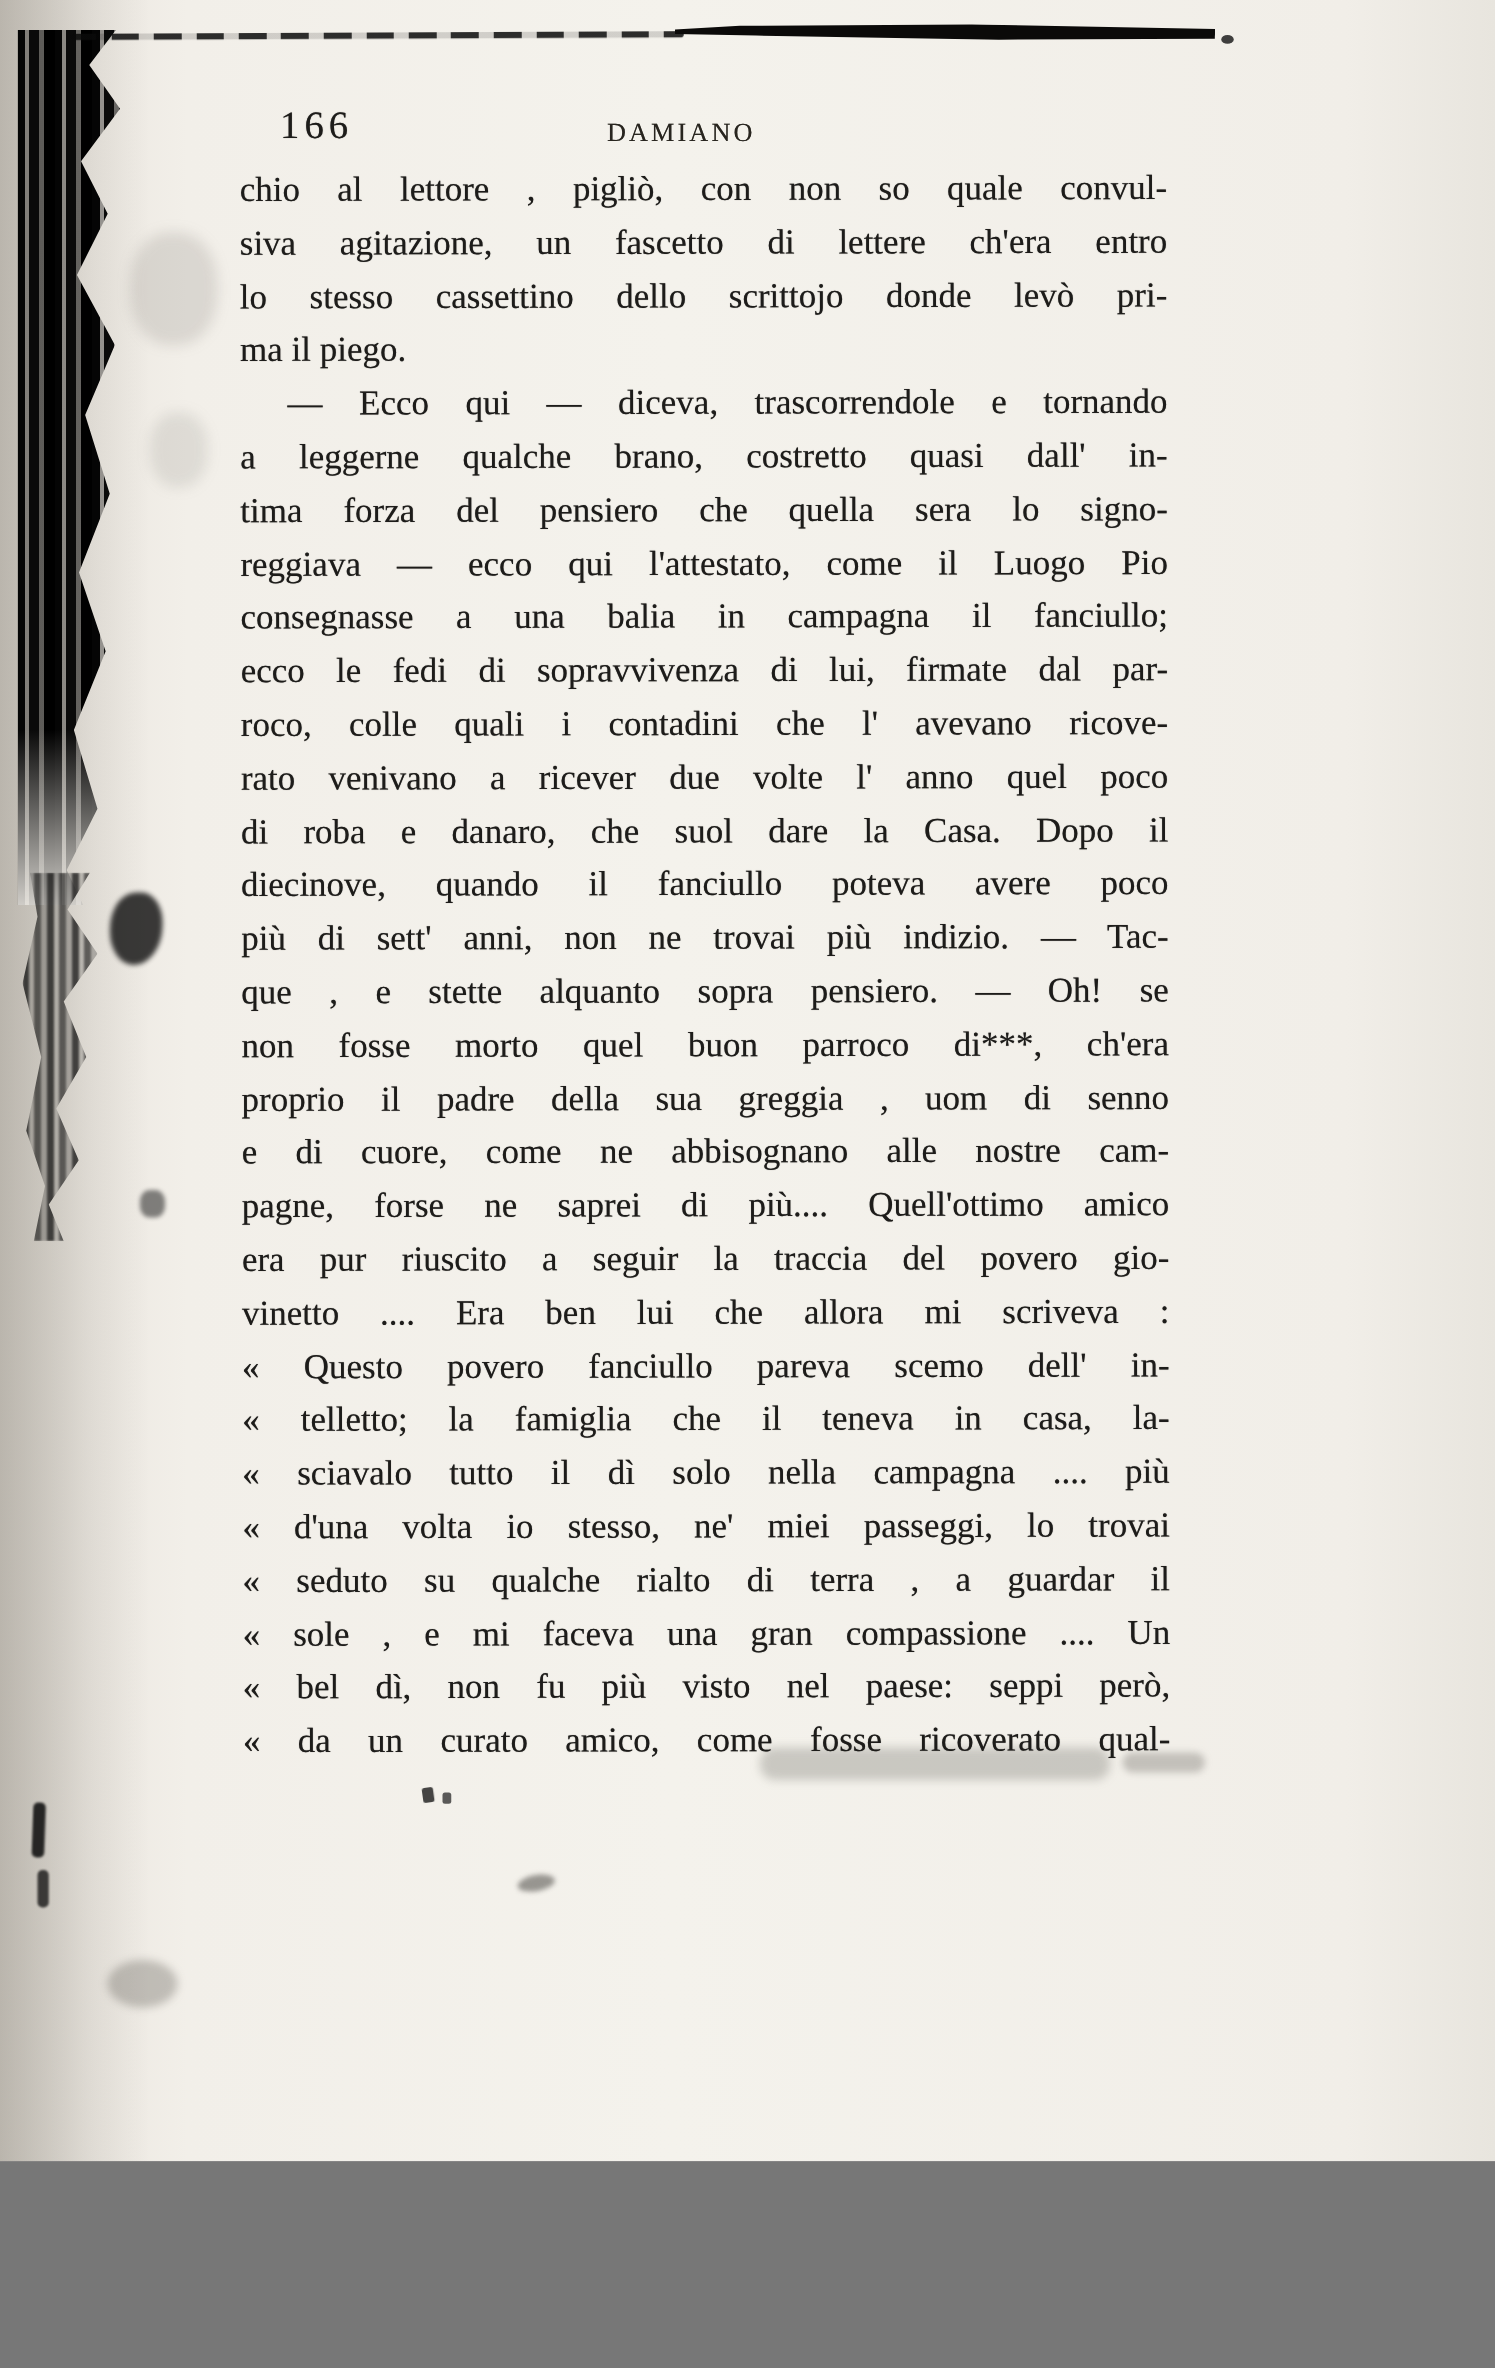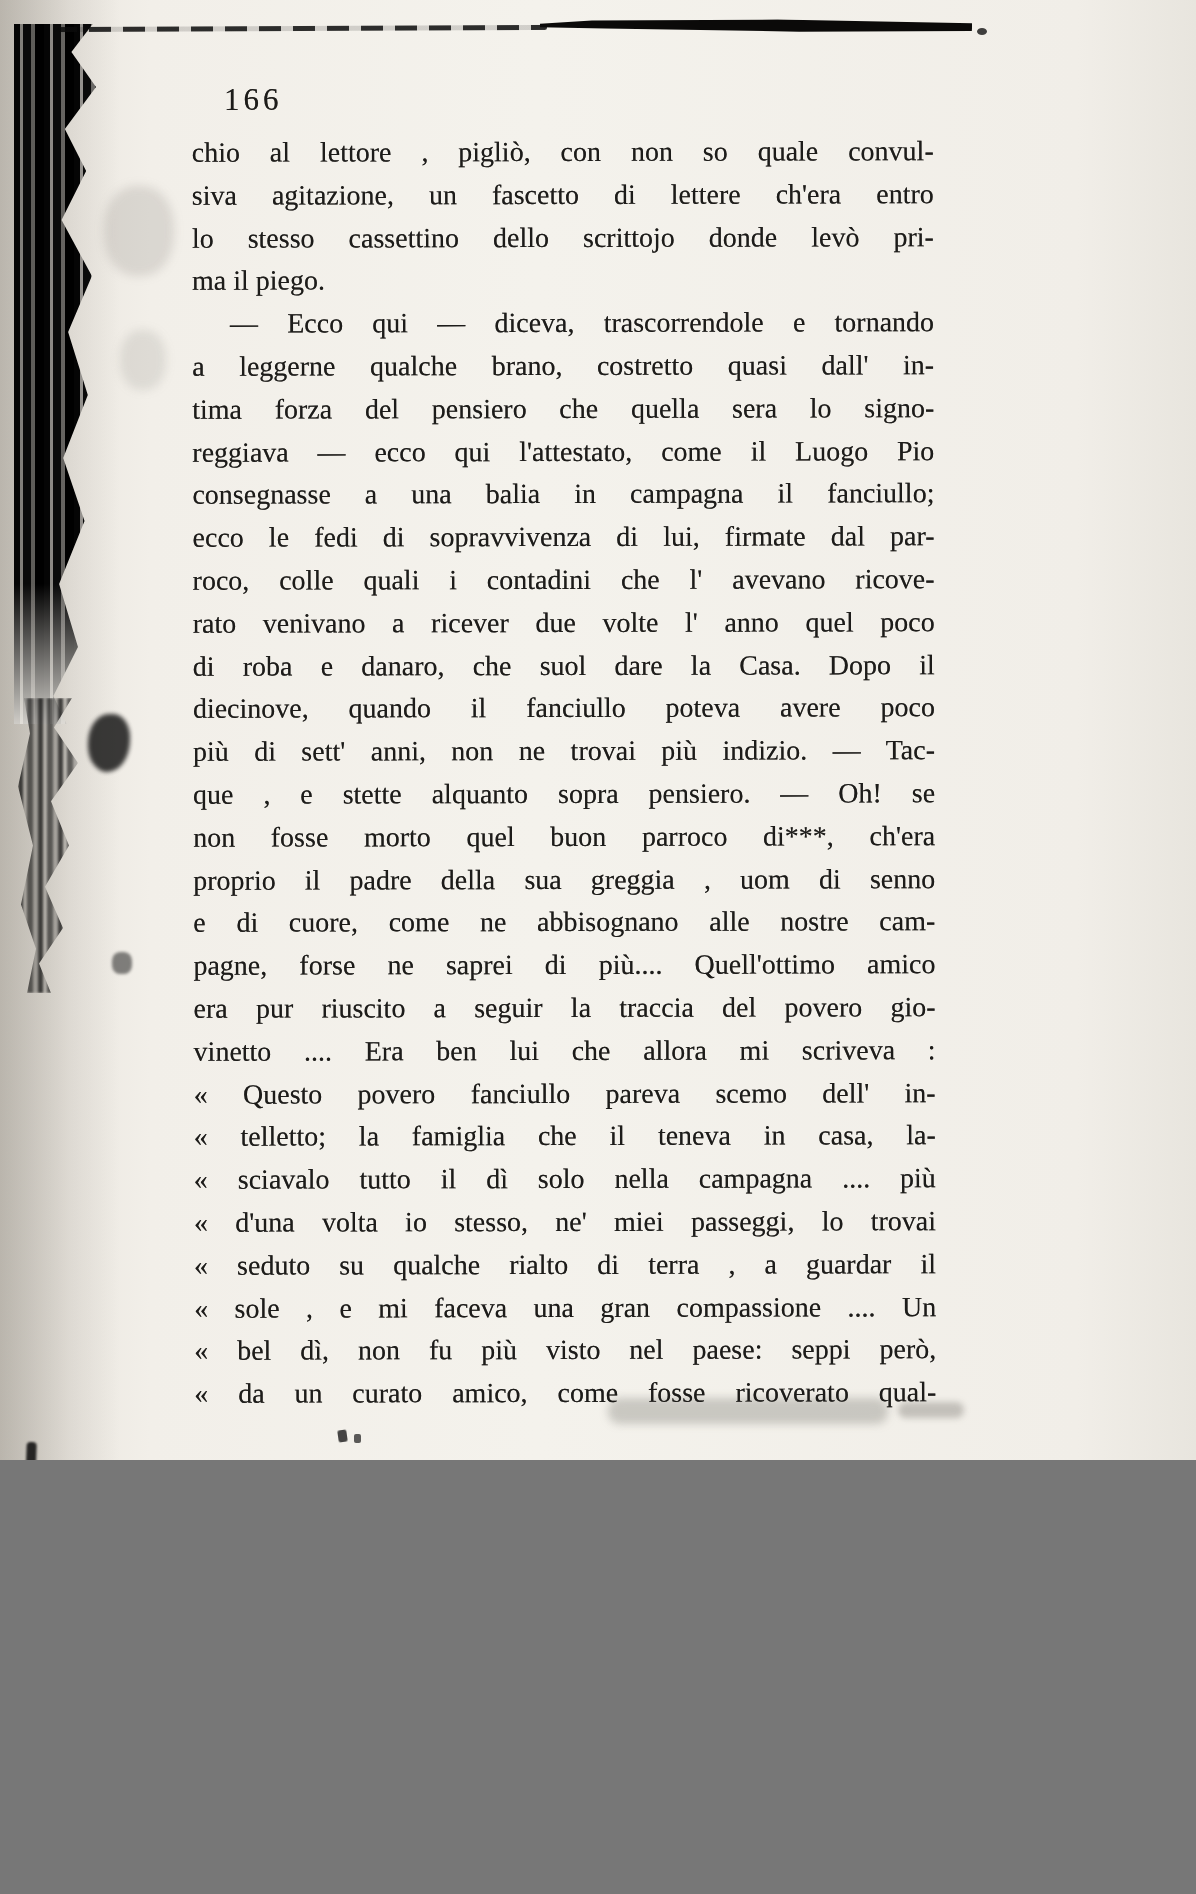--- a/index.html
+++ b/index.html
@@ -1,19 +1,19 @@
 <!DOCTYPE html>
 <html><head>
 <meta charset="utf-8">
 <title>DAMIANO</title>
 <style>
   html,body{margin:0;padding:0;background:#777;}
   .page{
     position:relative;
-    width:1196px;height:1460px;
+    width:1196px;height:1729px;
     margin:0 auto;
     overflow:hidden;
     background:
       linear-gradient(90deg, #d9d4cb 0px, #ece8e1 70px, #f2efe9 150px, #f4f2ec 45%, #f1eee8 90%, #e8e5de 100%),
       #f2efe9;
     font-family:"Liberation Serif","DejaVu Serif",serif;
   }
   
   .art{position:absolute;pointer-events:none;}
   .art-left-faint{left:0;top:0;width:120px;height:1894px;
@@ -107,20 +107,21 @@
   <div class="art art-tick-2"></div>
   <div class="art art-squiggle"></div>
   <div class="art art-dash-1"></div>
   <div class="art art-dash-2"></div>
   <div class="art art-smudge-left-mid"></div>
   <div class="art art-corner-bl"></div>
   <div class="art art-bottom-streaks"></div>
   <div class="art art-bottom-streaks-dark"></div>
 
   <span class="page-number">166</span>
+  <span class="running-title">DAMIANO</span>
 
   <main class="text-block" id="lines-container">
       <div class="line">chio al lettore , pigliò, con non so quale convul-</div>
       <div class="line">siva agitazione, un fascetto di lettere ch'era entro</div>
       <div class="line">lo stesso cassettino dello scrittojo donde levò pri-</div>
       <div class="line no-just">ma il piego.</div>
       <div class="line indent">— Ecco qui — diceva, trascorrendole e tornando</div>
       <div class="line">a leggerne qualche brano, costretto quasi dall' in-</div>
       <div class="line">tima forza del pensiero che quella sera lo signo-</div>
       <div class="line">reggiava — ecco qui l'attestato, come il Luogo Pio</div>

